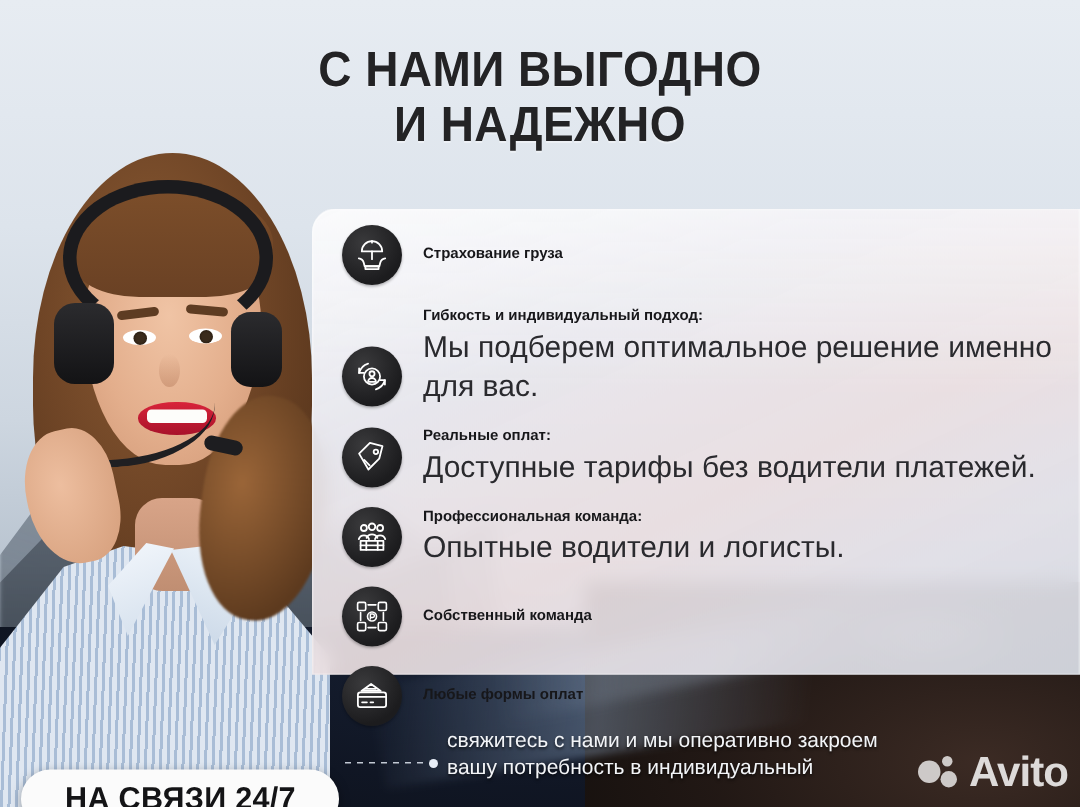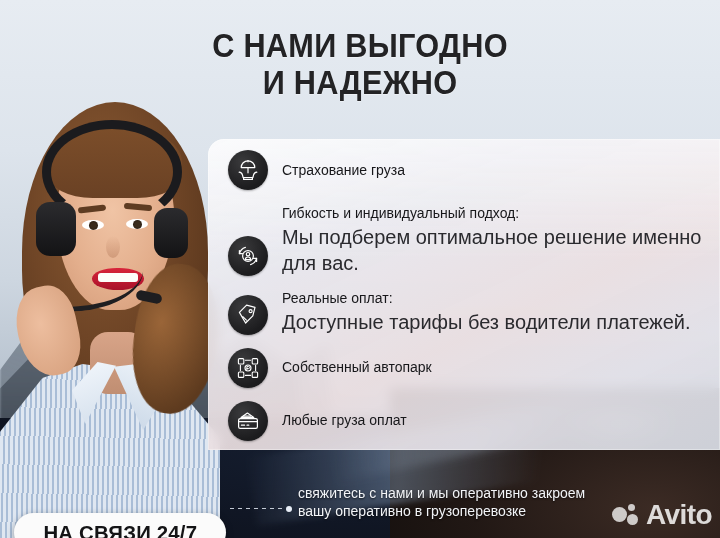--- a/index.html
+++ b/index.html
@@ -174,21 +174,21 @@
   .feat:nth-child(1){margin-bottom:14px;}
   .feat-icon{
     flex:0 0 auto;width:40px;height:40px;border-radius:50%;
     background:radial-gradient(circle at 36% 30%,#3a3a3c,#1c1c1e 70%);
     display:flex;align-items:center;justify-content:center;
     box-shadow:0 1px 2px rgba(0,0,0,.3);
   }
   .feat-icon svg{width:24px;height:24px;display:block;}
   .feat-text{padding-top:1px;}
   .feat-title{
-    font-size:14px;font-weight:400;color:#17171a;line-height:1.28;
+    font-size:10px;font-weight:700;color:#17171a;line-height:1.28;
   }
   .feat-sub{
     font-size:20px;font-weight:400;color:#2a2a2e;line-height:1.3;margin-top:1px;
   }
   .feat.single .feat-icon{align-self:center;}
   .feat.single{align-items:center;}
 
   
   .pill{
     position:absolute;left:14px;top:513px;width:212px;height:39px;
@@ -322,67 +322,85 @@
           <circle cx="14.6" cy="8.2" r="1.5"></circle>
           <path d="M6.8 13.6l3.6 3.6"></path>
         </svg>
       </div>
       <div class="feat-text">
         <div class="feat-title">Реальные оплат:</div>
         <div class="feat-sub">Доступные тарифы без водители платежей.</div>
       </div>
     </div>
 
+    <div class="feat">
+      <div class="feat-icon">
+        <svg viewBox="0 0 24 24" fill="none" stroke="#fff" stroke-width="1.2" stroke-linecap="round" stroke-linejoin="round">
+          <circle cx="6.6" cy="6" r="2"></circle>
+            <circle cx="12" cy="5.2" r="2.2"></circle>
+            <circle cx="17.4" cy="6" r="2"></circle>
+          <path d="M3.2 13.4a3.6 3.6 0 0 1 6.8 0"></path>
+          <path d="M8.4 12.6a3.9 3.9 0 0 1 7.2 0"></path>
+          <path d="M14 13.4a3.6 3.6 0 0 1 6.8 0"></path>
+          <path d="M4.4 14.6h15.2v6H4.4z"></path>
+          <path d="M8.2 14.6v6M15.8 14.6v6M4.4 17.6h15.2"></path>
+        </svg>
+      </div>
+      <div class="feat-text">
+        <div class="feat-title">Профессиональная команда:</div>
+        <div class="feat-sub">Опытные водители и логисты.</div>
+      </div>
+    </div>
 
     <div class="feat single">
       <div class="feat-icon">
         <svg viewBox="0 0 24 24" fill="none" stroke="#fff" stroke-width="1.1" stroke-linecap="round" stroke-linejoin="round">
           <circle cx="12" cy="12" r="3"></circle>
           <path d="M10.9 13.6V10.4h1.6a1.1 1.1 0 0 1 0 2.2h-1.6" stroke-width="1"></path>
           <rect x="2.4" y="2.6" width="5.4" height="5.4" rx="1"></rect>
           <rect x="16.2" y="2.6" width="5.4" height="5.4" rx="1"></rect>
           <rect x="2.4" y="16" width="5.4" height="5.4" rx="1"></rect>
           <rect x="16.2" y="16" width="5.4" height="5.4" rx="1"></rect>
           <path d="M9.4 4.2h5.2M9.4 19.4h5.2M4.4 9.4v5.2M19.6 9.4v5.2"></path>
         </svg>
       </div>
       <div class="feat-text">
-        <div class="feat-title">Собственный автопарк</div>
+        <div class="feat-title">Собственный команда</div>
       </div>
     </div>
 
     <div class="feat single">
       <div class="feat-icon">
         <svg viewBox="0 0 24 24" fill="none" stroke="#fff" stroke-width="1.2" stroke-linecap="round" stroke-linejoin="round">
           <path d="M5 8.6 11.4 4l6.4 4.6z"></path>
           <path d="M7.6 7.2h7"></path>
           <rect x="2.6" y="9.6" width="18.8" height="9.8" rx="1.6"></rect>
           <path d="M2.6 12.6h18.8"></path>
           <path d="M5.4 16.2h3.2M11 16.2h1.8"></path>
         </svg>
       </div>
       <div class="feat-text">
-        <div class="feat-title">Любые груза оплат</div>
+        <div class="feat-title">Любые формы оплат</div>
       </div>
     </div>
 
   </div>
 
   <div class="pill">
     <span>НА СВЯЗИ 24/7</span>
   </div>
 
   <div class="connector">
     <div class="dash"></div>
     <div class="dot"></div>
   </div>
 
   <div class="cta">
     <span>свяжитесь с нами и мы оперативно закроем</span>
-    <span>вашу оперативно в грузоперевозке</span>
+    <span>вашу потребность в индивидуальный</span>
   </div>
 
   <div class="avito">
     <div class="dots">
       <div class="d d1"></div>
       <div class="d d2"></div>
       <div class="d d3"></div>
     </div>
     <div class="word">Avito</div>
   </div>

